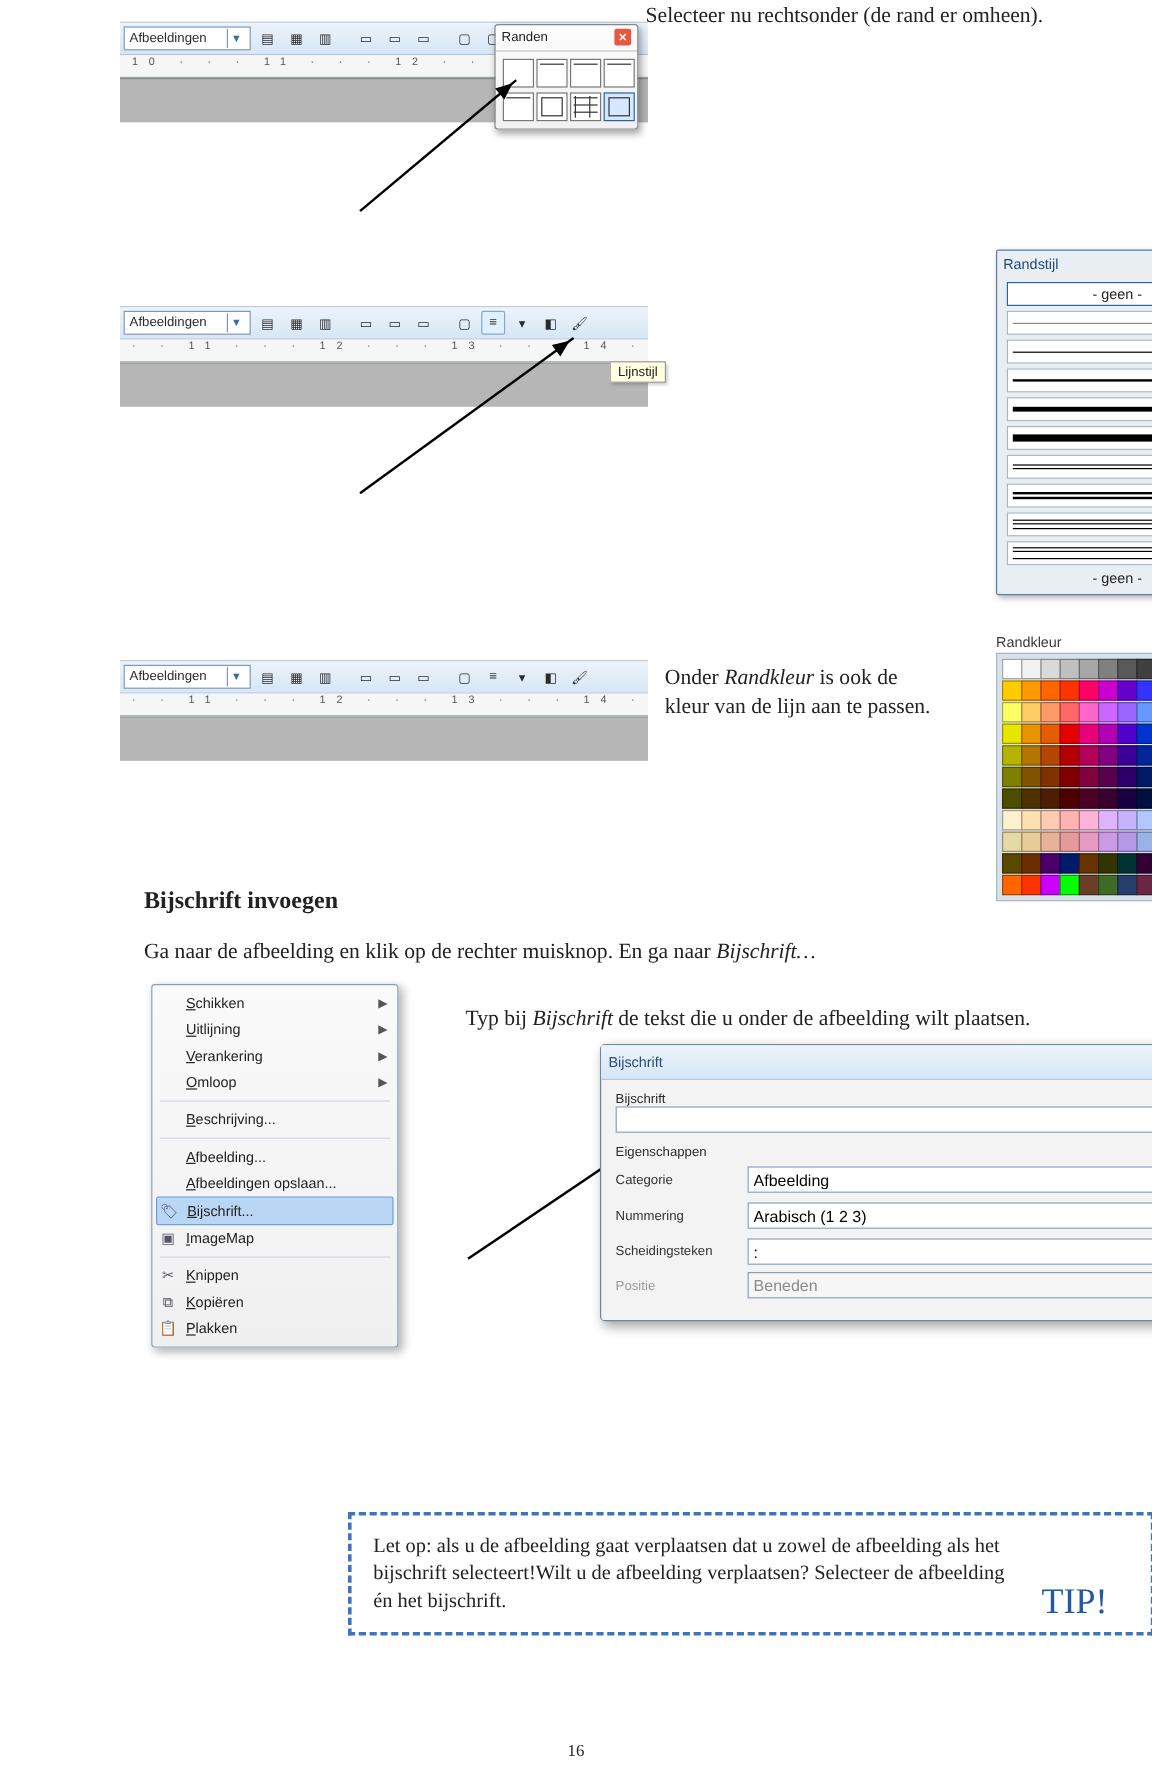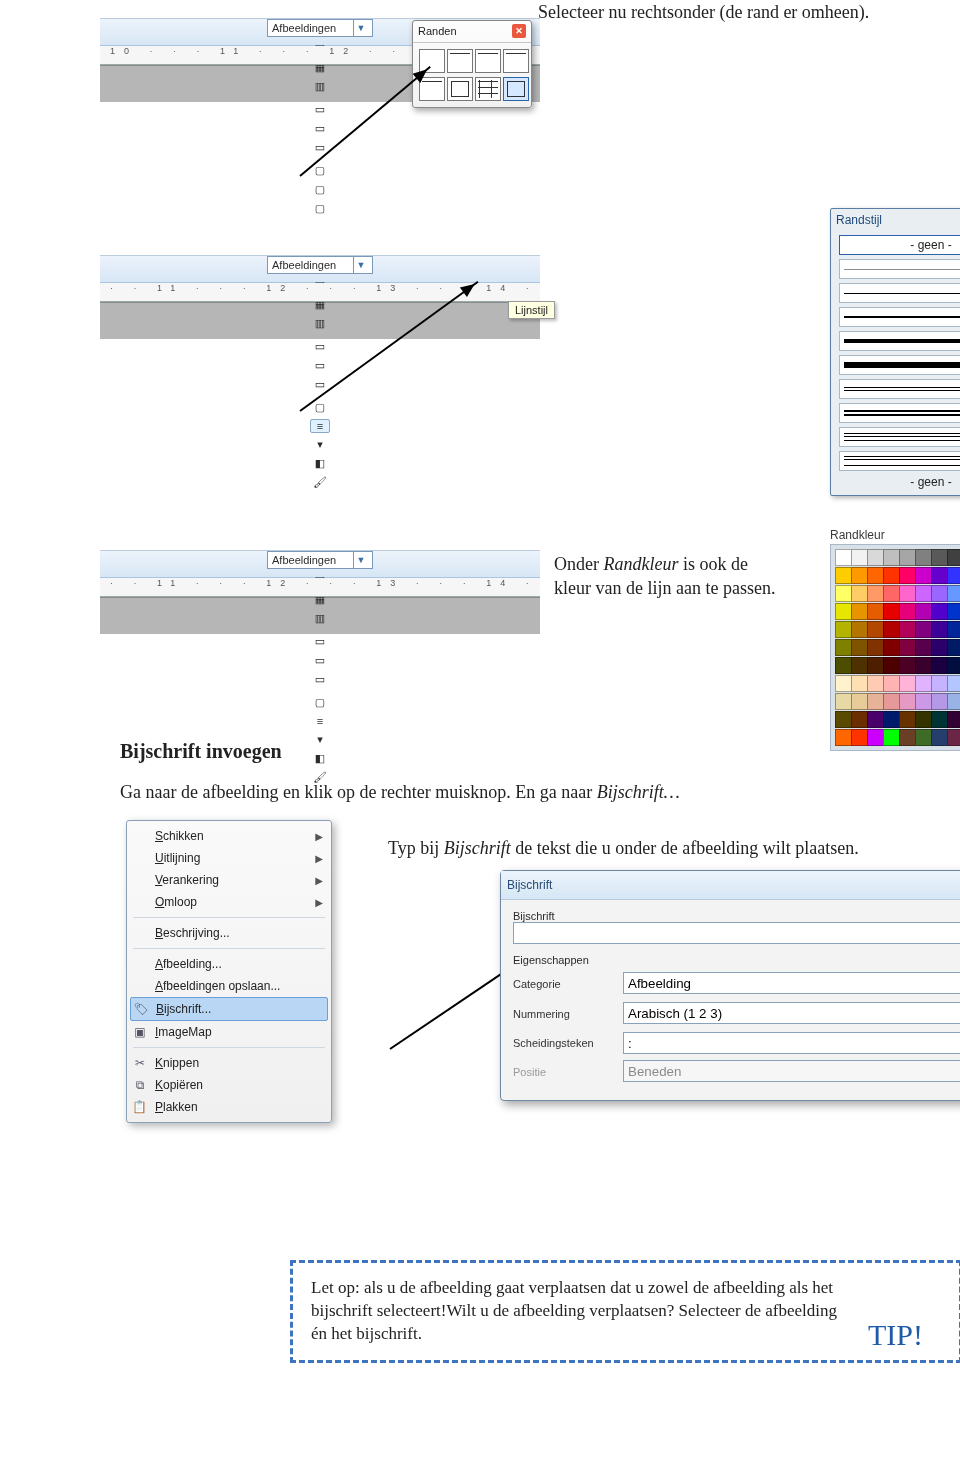--- a/index.html
+++ b/index.html
@@ -3,21 +3,21 @@
 <meta charset="utf-8">
 <style>
   html,body{margin:0;padding:0;background:#fff;font-family:"Segoe UI",Tahoma,Arial,sans-serif;color:#222;}
   #page{width:760px;margin:0 auto;position:relative;font-size:18px;}
   .serif{font-family:Georgia,"Times New Roman",serif;}
   .italic{font-style:italic;}
   .bold{font-weight:bold;}
 
   
   .mini-ui{position:absolute;left:0;width:440px;background:#fff;font-size:11px;color:#2b2b2b;}
-  .mini-ui .toolbar{display:flex;align-items:center;gap:4px;height:26px;background:linear-gradient(#ecf3fb,#d7e6f5);border-top:1px solid #bcd;border-bottom:1px solid #a9c5df;padding:0 3px;flex-direction:column;}
+  .mini-ui .toolbar{display:flex;align-items:center;gap:4px;height:26px;background:linear-gradient(#ecf3fb,#d7e6f5);border-top:1px solid #bcd;border-bottom:1px solid #a9c5df;padding:0 3px;}
   .mini-ui .style-combo{width:96px;height:18px;border:1px solid #7a99b8;background:#fff;display:flex;align-items:center;padding:0 4px;justify-content:space-between;}
   .mini-ui .ddarrow{width:14px;height:16px;border-left:1px solid #7a99b8;display:flex;align-items:center;justify-content:center;color:#3a6ea7;font-size:9px;}
   .mini-ui .ticon{width:18px;height:18px;border:1px solid transparent;border-radius:2px;display:flex;align-items:center;justify-content:center;}
   .mini-ui .ruler{height:18px;border-bottom:1px solid #9aa;background:#f6f6f6;position:relative;overflow:hidden;}
   .mini-ui .ruler-ticks{position:absolute;left:10px;top:0;font-size:9px;color:#555;letter-spacing:9px;white-space:nowrap;}
   .mini-ui .canvas{height:36px;background:#b6b6b6;border-top:1px solid #8a8a8a;}
 
   
   .ddpanel{position:absolute;background:linear-gradient(#fdfdfd,#f1f1f1);border:1px solid #888;border-radius:3px;box-shadow:2px 3px 6px rgba(0,0,0,.35);font-size:11px;color:#222;}
   .ddpanel .ddtitle{display:flex;align-items:center;justify-content:space-between;padding:3px 5px 4px;border-bottom:1px solid #c6c6c6;}
@@ -492,13 +492,14 @@
 
       </div>
     </div>
   </div>
 
   <div class="tipbox">
     <div class="serif" style="font-size:17px;line-height:1.35;max-width:540px;">Let op: als u de afbeelding gaat verplaatsen dat u zowel de afbeelding als het bijschrift selecteert!Wilt u de afbeelding verplaatsen? Selecteer de afbeelding én het bijschrift.</div>
     <div class="tiplabel">TIP!</div>
   </div>
 
+  <div class="pgnum">16</div>
 </div>
 
 </body></html>

